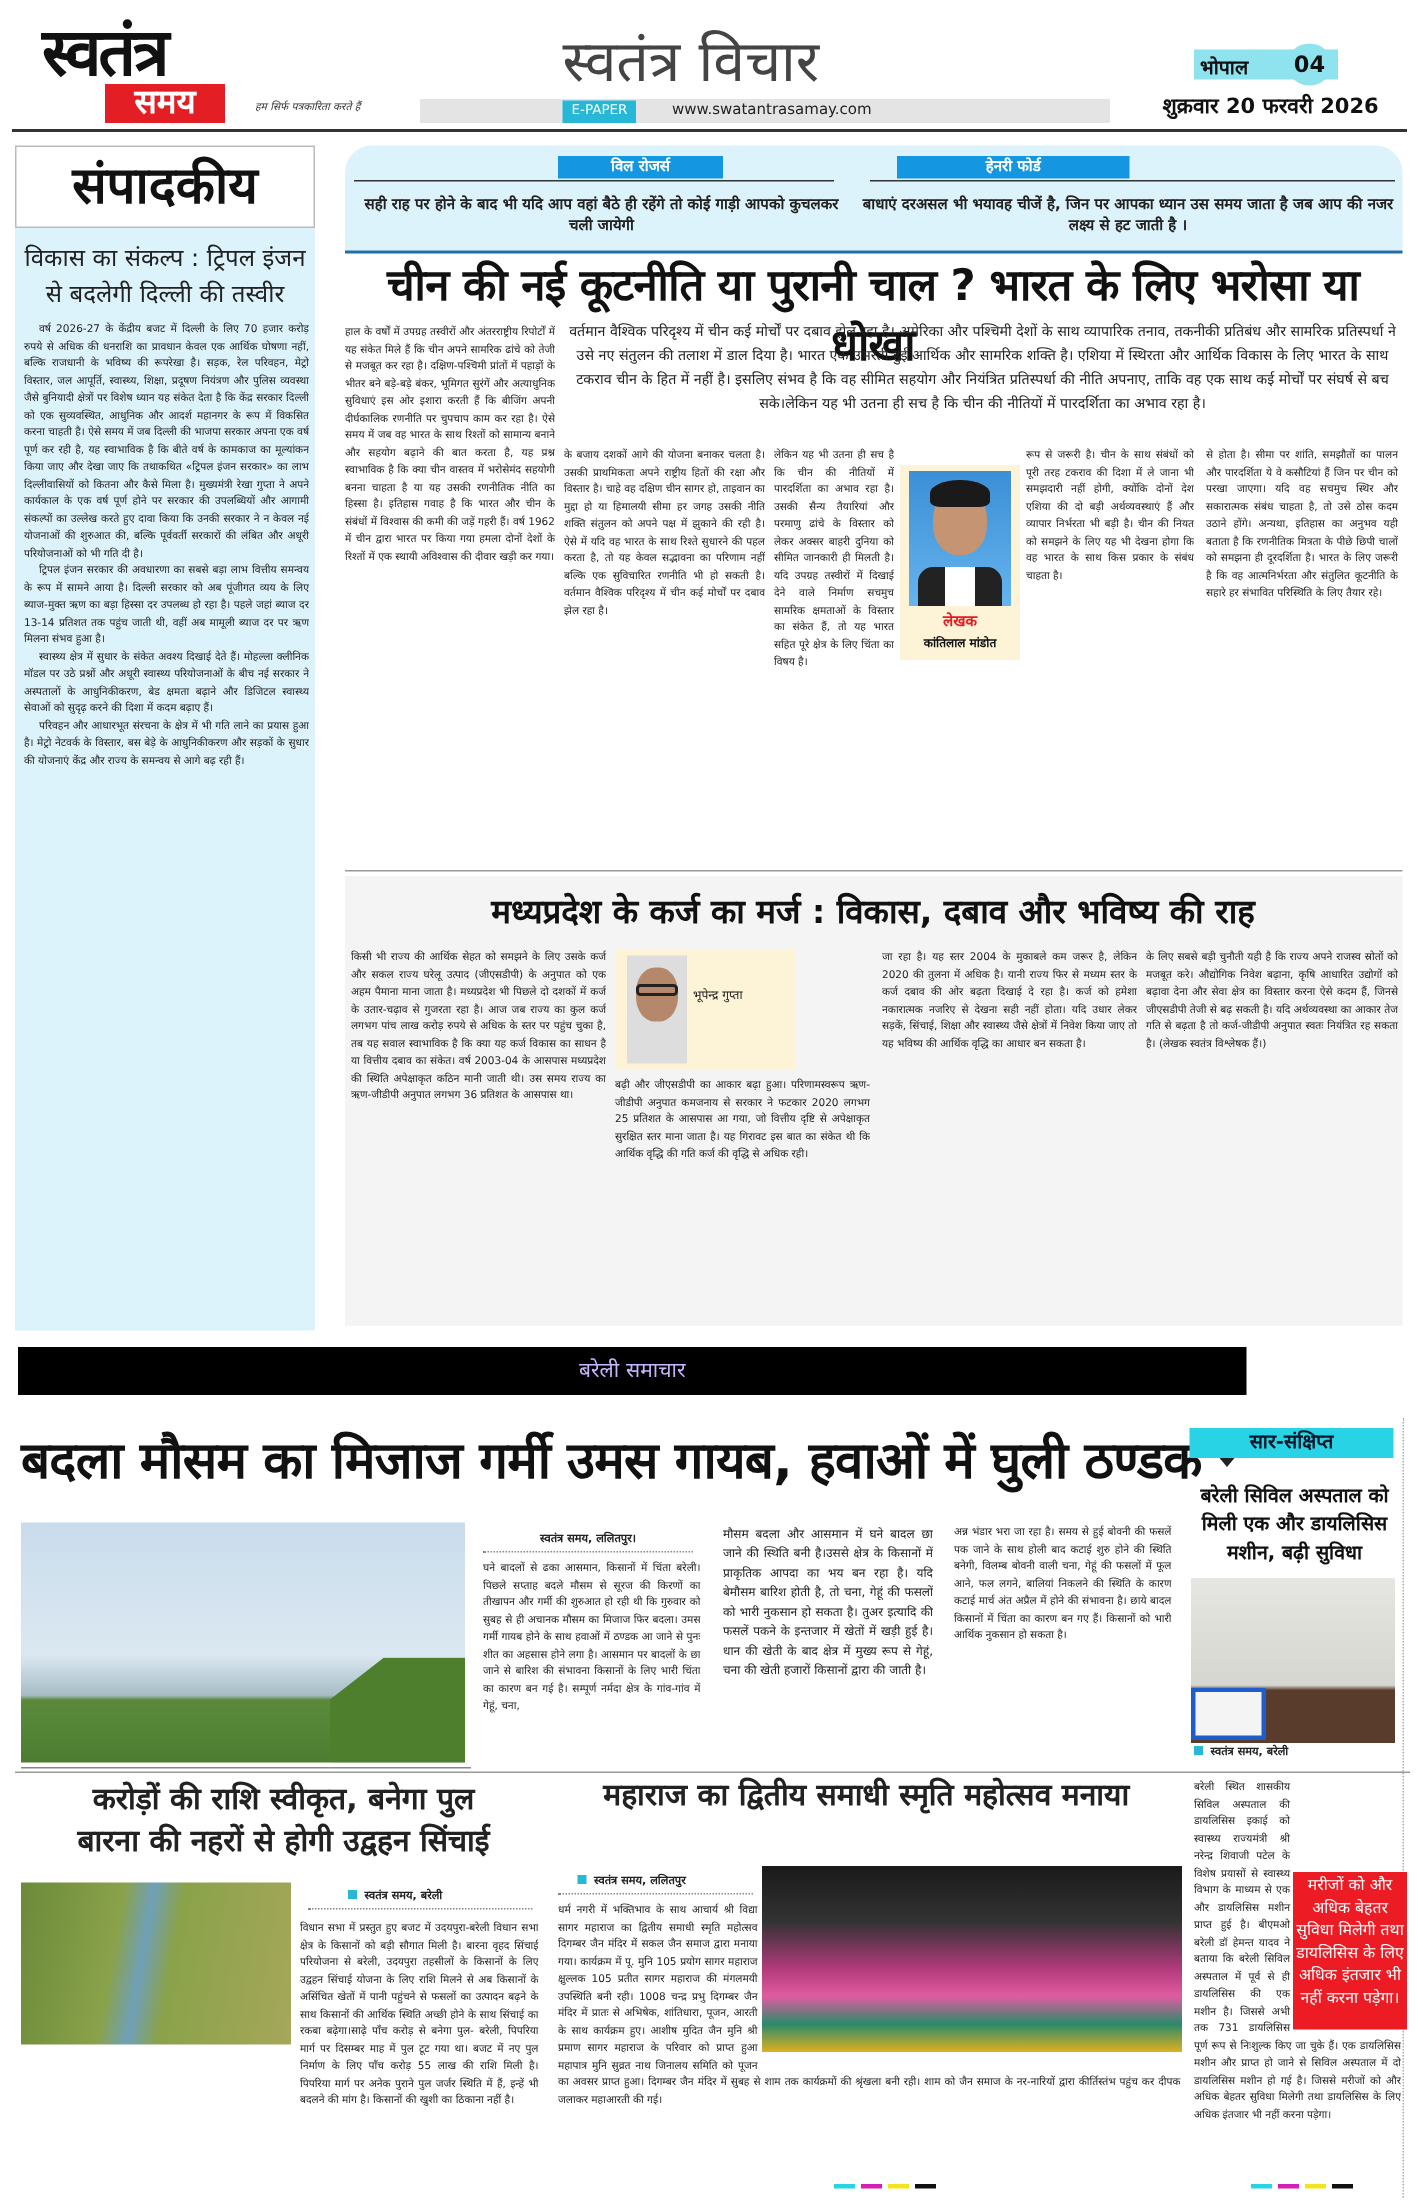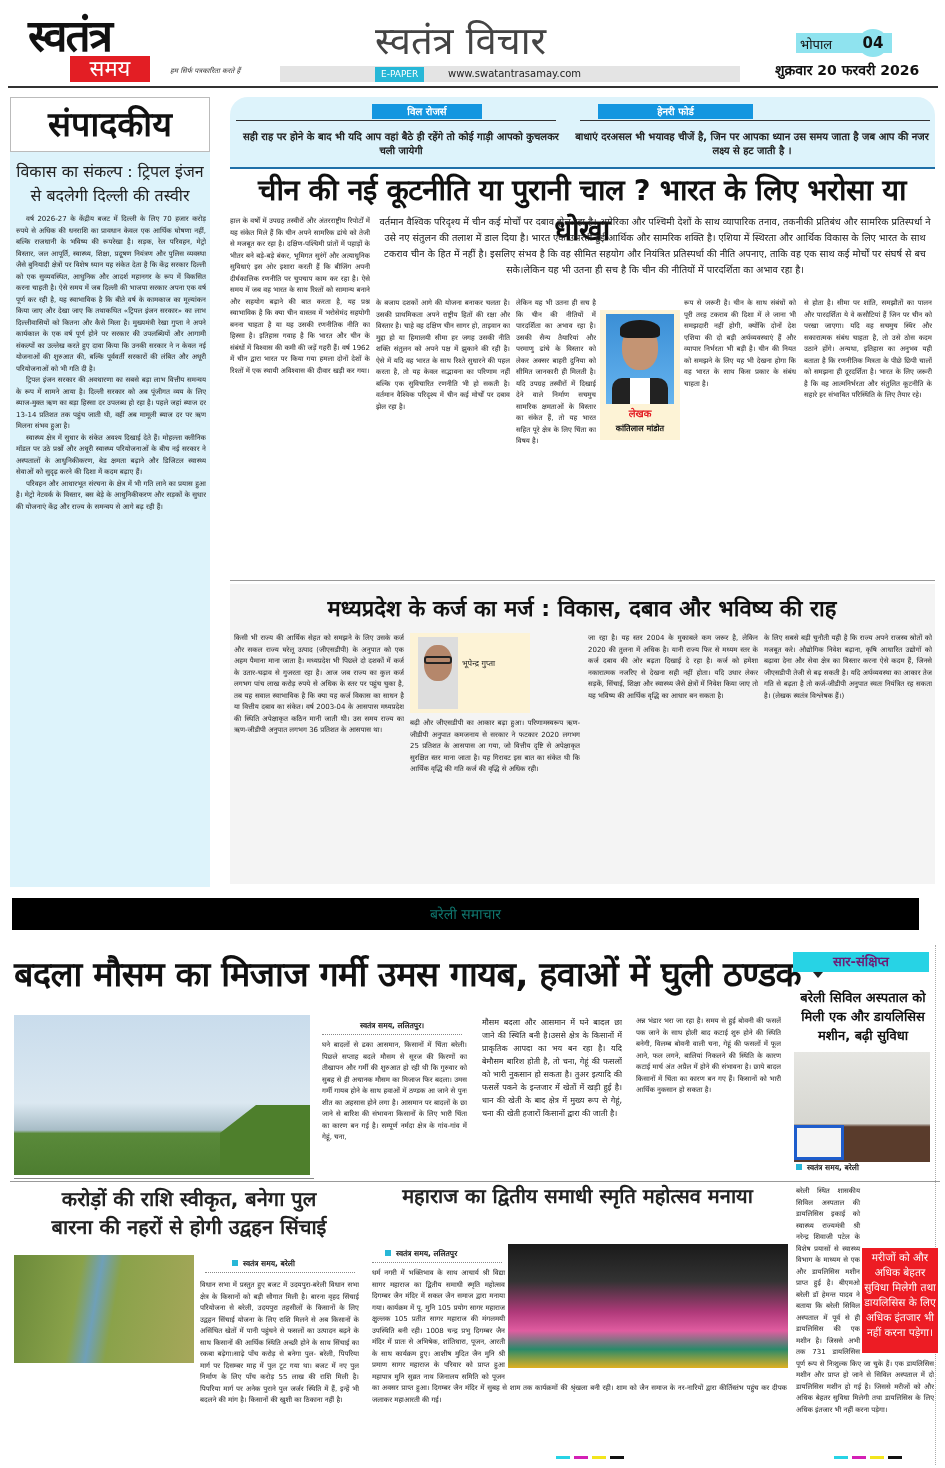--- a/index.html
+++ b/index.html
@@ -2,28 +2,28 @@
 <html><head>
 <meta charset="utf-8">
 <style>
 *{box-sizing:border-box;margin:0;padding:0}
 body{width:945px;height:1468px;background:#fff;font-family:"DejaVu Sans",sans-serif;color:#111;position:relative;overflow:hidden}
 .abs{position:absolute}
 .txt{font-size:7px;line-height:11.5px;color:#222;text-align:justify;overflow:hidden}
 .txt p{text-indent:10px}
 
 .logo-top{left:28px;top:14px;font-size:44px;font-weight:bold;letter-spacing:-2px;line-height:44px;color:#111}
-.logo-box{left:70px;top:56px;width:80px;height:26px;background:#e31e24;color:#fff;font-size:22px;font-weight:normal;text-align:center;line-height:26px}
+.logo-box{left:70px;top:56px;width:80px;height:26px;background:#e31e24;color:#fff;font-size:22px;font-weight:bold;text-align:center;line-height:26px}
 .tagline{left:170px;top:66px;font-size:7px;font-style:italic;color:#333}
 .mast-title{left:375px;top:16px;font-size:38px;color:#444;line-height:50px}
 .greybar{left:280px;top:66px;width:460px;height:16px;background:#e4e4e4}
 .epaper{left:375px;top:67px;background:#27b7d7;color:#fff;font-size:9px;padding:1px 6px;line-height:13px}
 .weburl{left:448px;top:67px;font-size:10px;line-height:14px;color:#222}
 .city{left:796px;top:33px;width:96px;height:20px;background:#8fe3ef}
-.city-name{left:800px;top:35px;font-size:13px;font-weight:normal}
+.city-name{left:800px;top:35px;font-size:13px;font-weight:bold}
 .page-no{left:858px;top:29px;width:30px;height:28px;border-radius:50%;background:#8fe3ef;font-size:15px;font-weight:bold;text-align:center;line-height:28px}
 .date{left:775px;top:60px;font-size:14px;font-weight:bold;color:#111}
 .rule-top{left:8px;top:86px;width:930px;height:2px;background:#333}
 
 .ed-box{left:10px;top:97px;width:200px;height:55px;border:1px solid #bbb;background:#fff}
 .ed-title{left:10px;top:100px;width:200px;text-align:center;font-size:34px;font-weight:bold;line-height:48px}
 .ed-side{left:10px;top:152px;width:200px;height:735px;background:#ddf3fb}
 .ed-head{left:14px;top:160px;width:192px;text-align:center;font-size:16px;line-height:24px;color:#222}
 .ed-body{left:16px;top:214px;width:190px;height:670px}
 
@@ -46,30 +46,30 @@
 .sep-rule{left:230px;top:580px;width:705px;height:1px;background:#999}
 
 .mp-panel{left:230px;top:584px;width:705px;height:300px;background:#f4f4f4}
 .mp-head{left:232px;top:592px;width:700px;text-align:center;font-size:22px;font-weight:bold;line-height:34px}
 .mp-author-box{left:410px;top:633px;width:120px;height:80px;background:#fdf3d6}
 .mp-photo{left:418px;top:637px;width:40px;height:72px;background:#ddd}
 .mp-face{left:424px;top:645px;width:28px;height:36px;border-radius:45%;background:#b5876b}
 .mp-glasses{left:424px;top:656px;width:28px;height:8px;border:2px solid #222;border-radius:3px}
 .mp-name{left:462px;top:657px;font-size:8px;color:#222}
 
-.sec-bar{left:12px;top:898px;width:907px;height:32px;background:#000;color:#0f766e;text-align:center;font-size:14px;line-height:32px}
+.sec-bar{left:12px;top:898px;width:819px;height:32px;background:#000;color:#c4b5fd;text-align:center;font-size:14px;line-height:32px}
 .big-head{left:14px;top:944px;width:770px;font-size:34px;font-weight:bold;line-height:60px;letter-spacing:-0.5px;color:#111;white-space:nowrap}
 .photo-sky{left:14px;top:1015px;width:296px;height:160px;background:linear-gradient(#c9dcec 0%,#dbe8f1 55%,#a7bcc6 72%,#5a8a3a 74%,#4d7d30 100%)}
 .photo-hill{left:220px;top:1105px;width:90px;height:70px;background:#4e7f2c;clip-path:polygon(0 40%,40% 0,100% 0,100% 100%,0 100%)}
 .cap-rule{left:14px;top:1178px;width:300px;height:1px;background:#888}
 .byline{font-size:7.5px;font-weight:bold;color:#222}
 .byline .sq{display:inline-block;width:6px;height:6px;background:#27b7d7;margin-right:5px}
 .dot-rule{height:0;border-top:1px dotted #888}
 
-.sar-tag{left:793px;top:952px;width:136px;height:20px;background:#27d3e5;color:#701a75;font-size:13px;font-weight:bold;text-align:center;line-height:20px}
+.sar-tag{left:793px;top:952px;width:136px;height:20px;background:#27d3e5;color:#0f172a;font-size:13px;font-weight:bold;text-align:center;line-height:20px}
 .sar-tri{left:813px;top:972px;width:0;height:0;border-left:5px solid transparent;border-right:5px solid transparent;border-top:6px solid #222}
 .sar-head{left:796px;top:988px;width:134px;text-align:center;font-size:13px;font-weight:bold;line-height:19px}
 .sar-photo{left:794px;top:1052px;width:136px;height:110px;background:linear-gradient(#e6e6e2 0%,#d6d6d0 65%,#5a3c2c 68%,#5a3c2c 100%)}
 .sar-monitor{left:794px;top:1125px;width:50px;height:35px;background:#f4f4f4;border:3px solid #1e5dcc}
 .sar-cap{left:796px;top:1162px}
 .vline{left:935px;top:945px;width:1px;height:520px;border-left:1px dotted #aaa}
 
 .bot-rule{left:10px;top:1181px;width:930px;height:1px;background:#999}
 .barna-head{left:14px;top:1185px;width:350px;text-align:center;font-size:20px;line-height:28px;font-weight:bold;color:#222}
 .canal-photo{left:14px;top:1255px;width:180px;height:108px;background:linear-gradient(100deg,#6b8a3a 0%,#8aa24a 35%,#6fa0b8 45%,#8aa24a 55%,#a6a75a 100%)}

